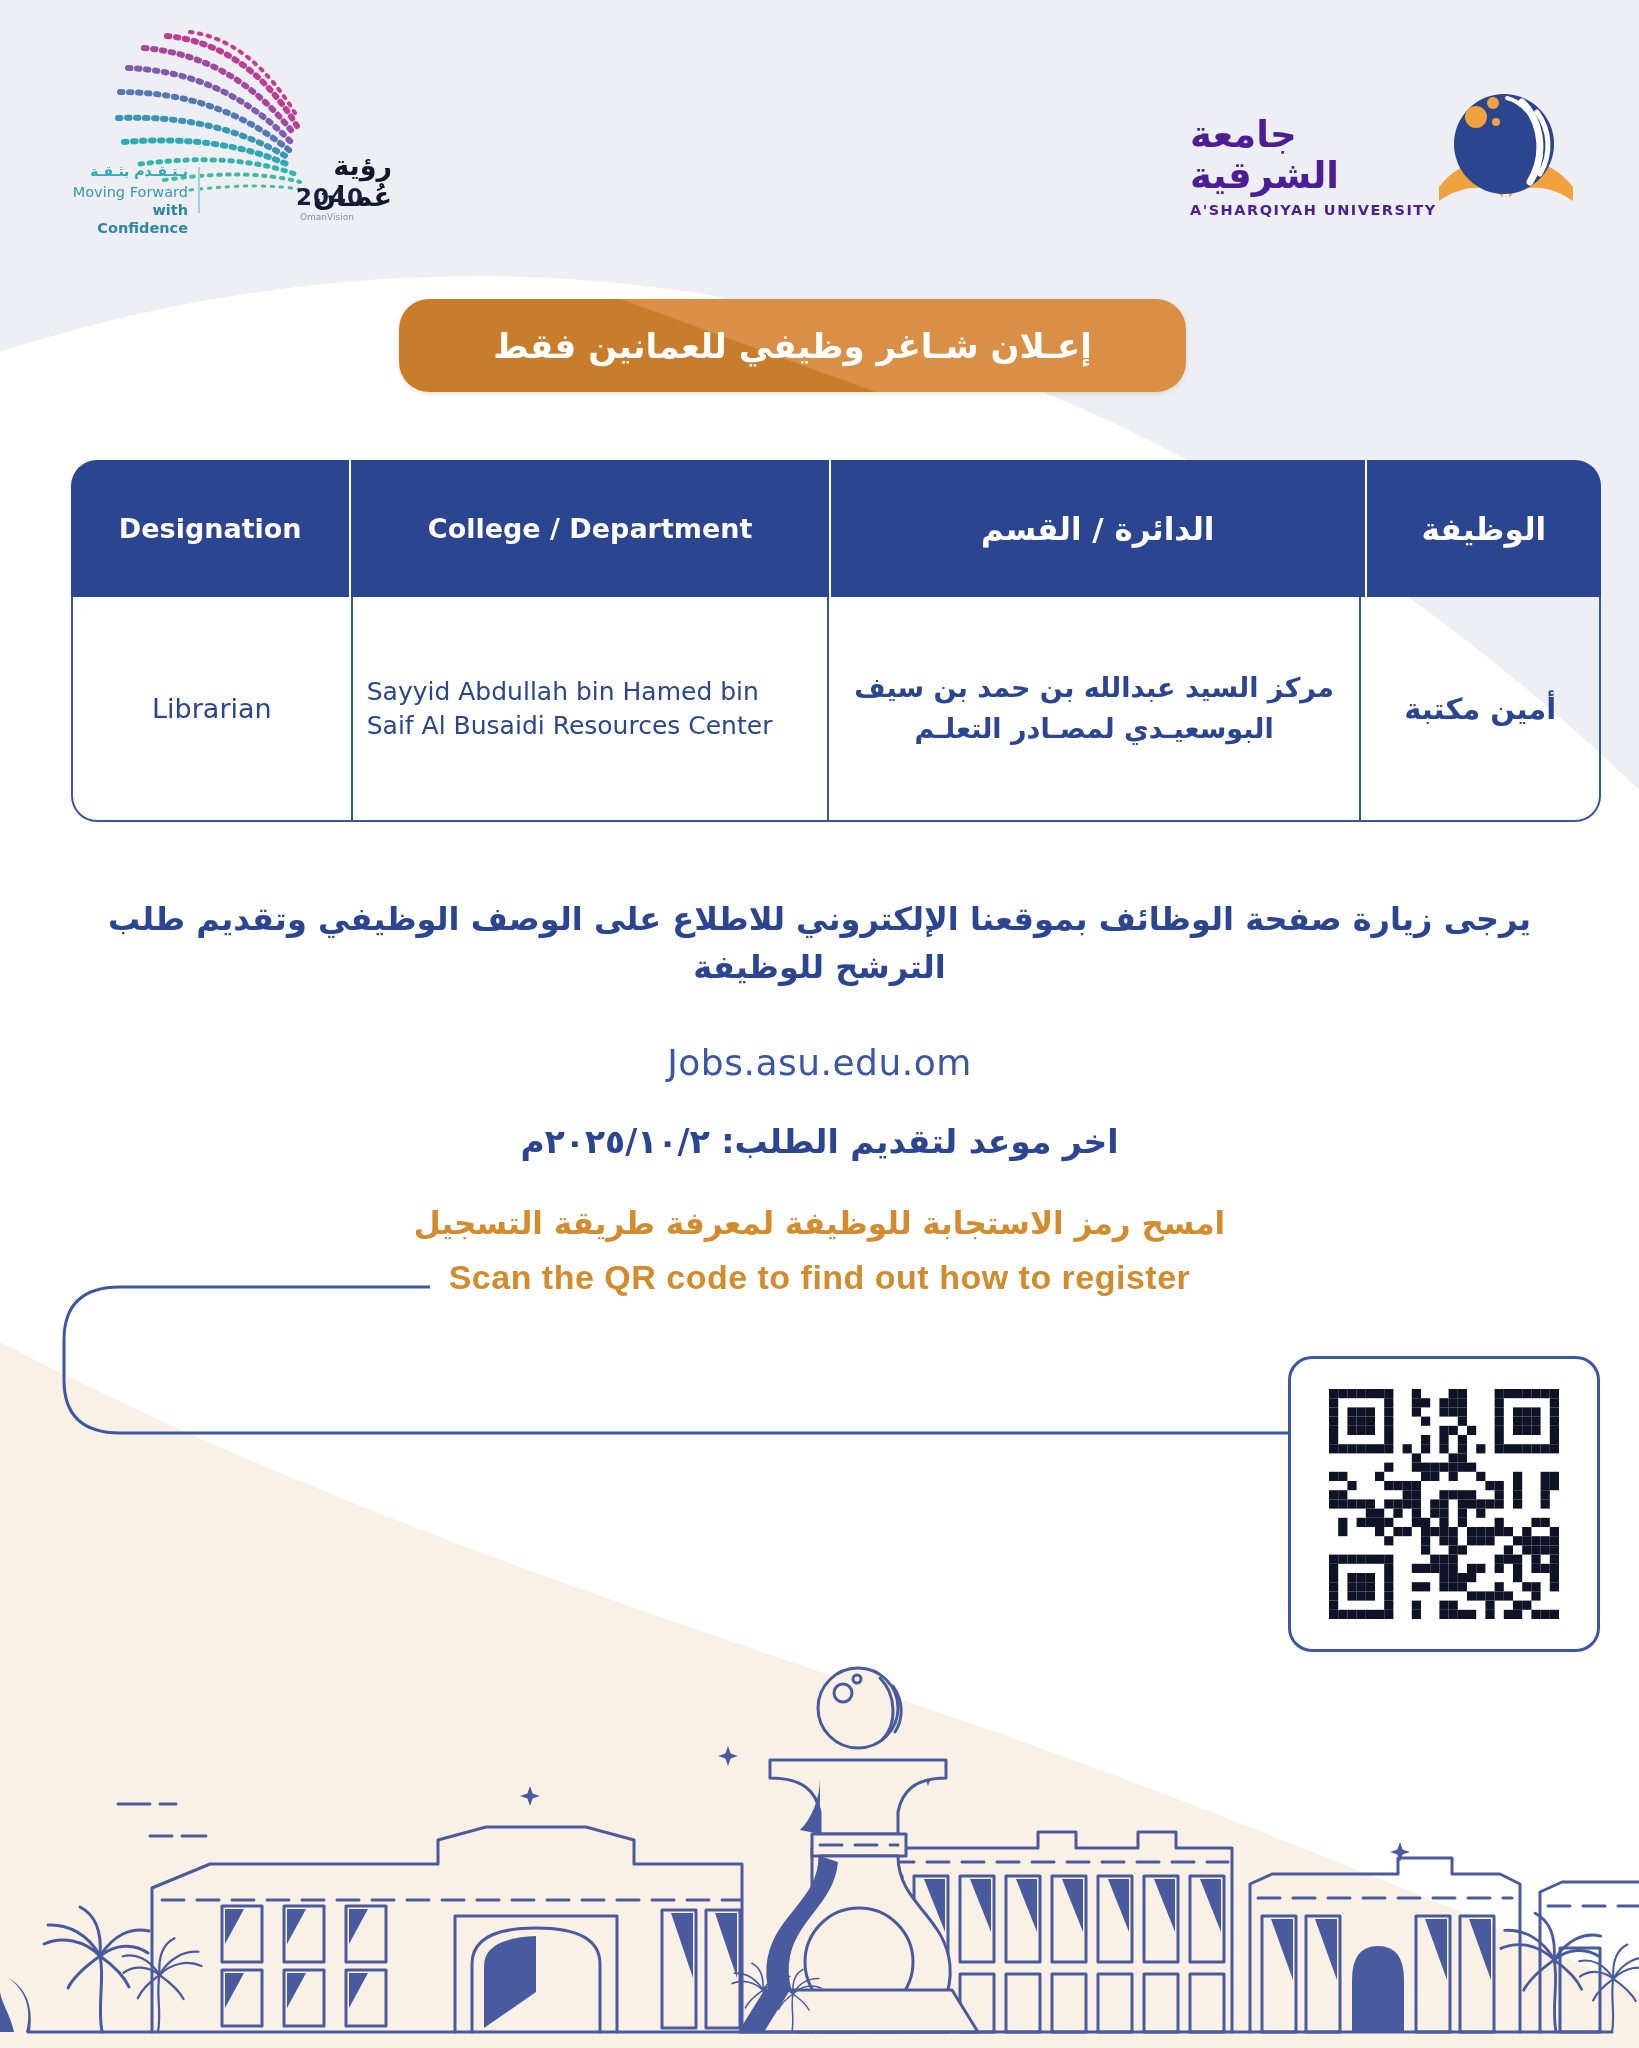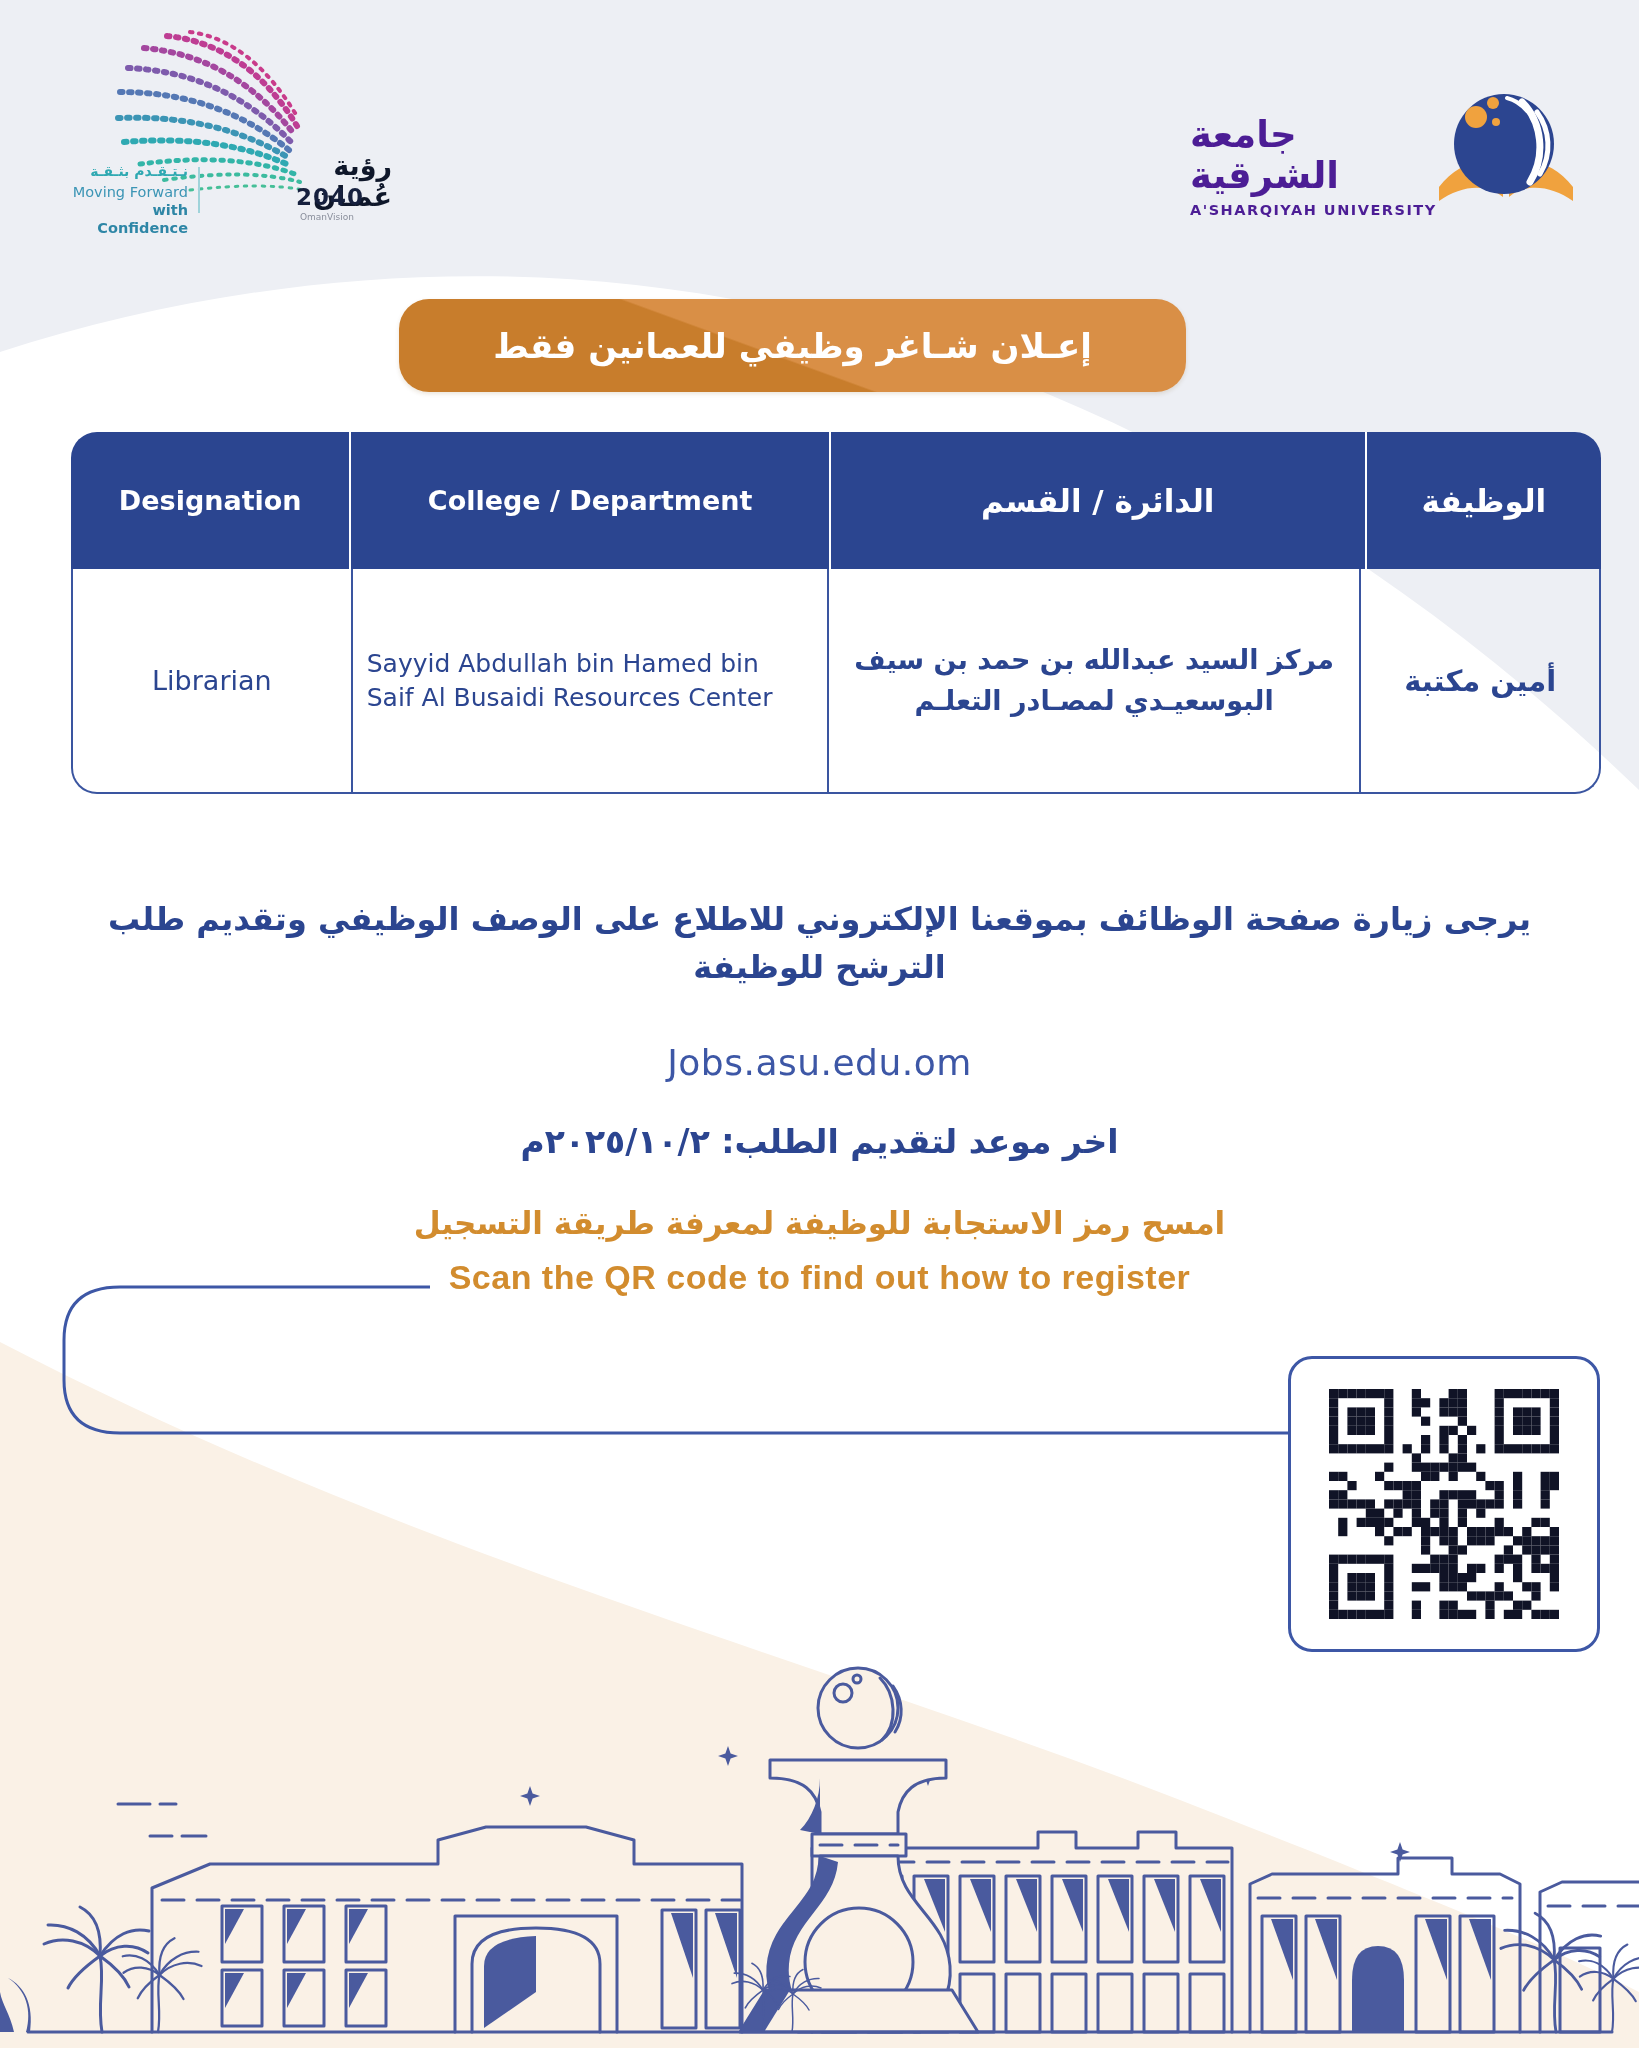--- a/index.html
+++ b/index.html
@@ -32,21 +32,21 @@
   .asu-emblem{position:absolute;left:293px;top:6px;}
 
   
   .banner{position:absolute;left:399px;top:299px;width:787px;height:93px;border-radius:30px;
           background:linear-gradient(200deg,#D98F46 54%,#C87D2C 54.5%);
           display:flex;align-items:center;justify-content:center;
           color:#fff;font-size:34px;font-weight:bold;direction:rtl;letter-spacing:.5px;
           box-shadow:0 2px 4px rgba(120,80,20,.15);}
 
   
-  .vtable{position:absolute;left:55px;top:432px;width:1530px;padding-left:16px;}
+  .vtable{position:absolute;left:55px;top:460px;width:1530px;padding-left:16px;}
   .vhead{display:flex;height:137px;background:#2B4590;border-radius:26px 26px 0 0;color:#fff;overflow:hidden;}
   .vhead .cell{display:flex;align-items:center;justify-content:center;border-left:2px solid #fff;}
   .vhead .cell:first-child{border-left:none;}
   .vhead .en{font-size:27px;font-weight:bold;}
   .vhead .ar{font-size:31px;font-weight:bold;direction:rtl;}
   .vbody{display:flex;height:223px;border:2px solid #3A55A0;border-top:none;border-radius:0 0 26px 26px;color:#2B4590;}
   .vbody .cell{display:flex;align-items:center;justify-content:center;border-left:2px solid #3A55A0;box-sizing:border-box;}
   .vbody .cell:first-child{border-left:none;}
   .c1{width:18.2%;}.c2{width:31.2%;}.c3{width:34.9%;}.c4{flex:1;}
   .cell-designation{font-size:27px;}

